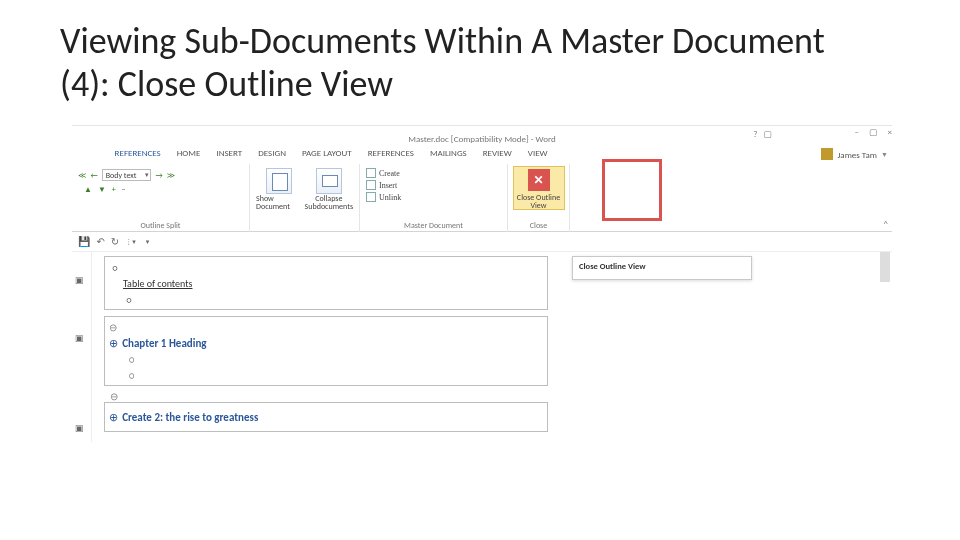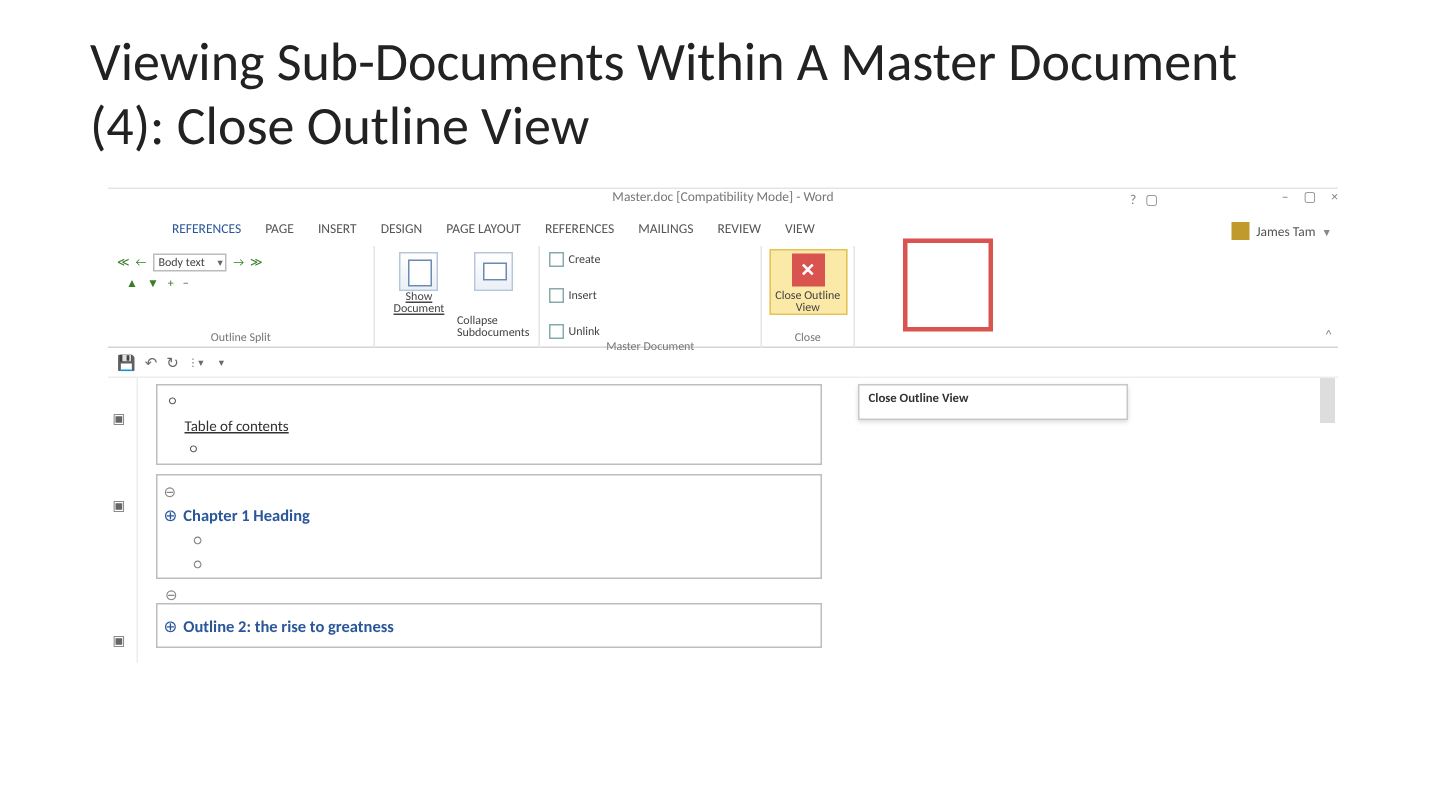--- a/index.html
+++ b/index.html
@@ -1,20 +1,20 @@
 <!DOCTYPE html>
 <html><head>
 <meta charset="utf-8">
 <style>
   * { box-sizing: border-box; margin: 0; padding: 0; }
   body { font-family: "Segoe UI", Calibri, Arial, sans-serif; background: #fff; width: 960px; height: 540px; }
   .slide { width: 908px; height: 540px; position: relative; }
   .slide-title { font-family: Calibri, Arial, sans-serif; font-size: 36px; line-height: 1.2; padding: 20px 60px 0 60px; color: #222; }
   .app { position: absolute; left: 72px; top: 125px; width: 820px; border-top: 1px solid #e5e5e5; }
-  .titlebar { height: 18px; background: #fff; display: flex; align-items: flex-start; justify-content: center; position: relative; font-size: 9px; color: #777; }
+  .titlebar { height: 18px; background: #fff; display: flex; align-items: flex-end; justify-content: center; position: relative; font-size: 9px; color: #777; }
   .titlebar .win-ctrls { position: absolute; right: 0; top: 0; display: flex; gap: 10px; font-size: 9px; color: #7d7d7d; align-items: center; }
   .titlebar .help-controls { position: absolute; right: 120px; top: 2px; display: flex; gap: 6px; align-items: center; font-size: 9px; color: #7d7d7d;}
   .tabs { display: flex; height: 20px; background: #fff; font-size: 9px; }
   .tab { padding: 3px 8px 0 8px; color: #555; }
   .tab.file { background: #c2410c; color: #fff; padding: 3px 10px; margin-top: 35px; }
   .tab.active { color: #2b579a; }
   .user-area { margin-left: auto; display: flex; align-items: center; gap: 4px; font-size: 9px; color: #555; padding-right: 4px; justify-content: center;}
   .user-area .avatar { width: 12px; height: 12px; background: #c19a2e; display: inline-block; }
   .user-area .drop { font-size: 7px; color: #888; }
   .ribbon { display: flex; border-bottom: 1px solid #d4d4d4; height: 68px; background: #fff; position: relative; }
@@ -27,21 +27,21 @@
   .small-arrow { font-size: 8px; color: #3a7d2a; }
   .opt-rows { display:flex; flex-direction:column; gap:1px; font-size:8px; color:#444; }
   .opt-rows .combo { border:1px solid #bbb; width:54px; height:11px; display:inline-block; vertical-align:middle; position:relative; }
   .opt-rows .combo::after { content:"▾"; position:absolute; right:1px; top:-1px; font-size:7px; color:#666; }
   .chk { display:inline-block; width:9px; height:9px; border:1px solid #888; margin-right:3px; vertical-align:middle; position:relative; }
   .chk.checked::after { content:"✓"; position:absolute; left:0; top:-2px; font-size:8px; color:#2b579a; }
   .big-btn { display:flex; flex-direction:column; align-items:center; width:50px; font-size:8px; color:#444; padding-top:2px; }
   .big-icon { width:26px; height:26px; border:1px solid #b7c6da; background:linear-gradient(#fff,#eaf0f7); position:relative; }
   .big-icon.collapse::after { content:""; position:absolute; left:5px; top:6px; width:14px; height:10px; border:1px solid #6a8ab3; background:#fff; }
   .big-icon.show::after { content:""; position:absolute; left:5px; top:4px; width:14px; height:16px; border:1px solid #6a8ab3; background:#fff; }
-  .md-list { display:flex; flex-direction:column; gap:14px; font-size:8px; color:#444; }
+  .md-list { display:flex; flex-direction:column; gap:2px; font-size:8px; color:#444;font-family:Liberation Serif, serif; }
   .md-list .item { display:flex; align-items:center; gap:3px; }
   .gi { width:10px; height:10px; border:1px solid #8aa; display:inline-block; }
   .close-btn { display:flex; flex-direction:column; align-items:center; font-size:8px; color:#444; width:52px; padding-top:2px; }
   .close-icon { width:22px; height:22px; background:#d9534f; color:#fff; display:flex; align-items:center; justify-content:center; font-weight:bold; font-size:12px; }
   .close-btn.highlight { background:#fbe9a7; border:1px solid #e3c25a; }
   .ribbon-collapse { position:absolute; right:4px; bottom:2px; font-size:9px; color:#888; }
   .qat { display:flex; gap:6px; font-size:9px; color:#6a6a6a; padding:3px 6px; align-items:center; border-bottom:1px solid #eee; }
   .qat .icon { font-size:10px; }
   .doc-area { display:flex; height:190px; }
   .gutter { width:20px; background:#fff; border-right:1px solid #eee; position:relative; }
@@ -81,21 +81,21 @@
       <div class="win-ctrls">
         <span>–</span>
         <span>▢</span>
         <span>×</span>
       </div>
     </div>
 
     <div class="tabs">
       <div class="tab file">FILE</div>
       <div class="tab active">REFERENCES</div>
-      <div class="tab">PAGE</div>
+      <div class="tab">HOME</div>
       <div class="tab">INSERT</div>
       <div class="tab">DESIGN</div>
       <div class="tab">PAGE LAYOUT</div>
       <div class="tab">REFERENCES</div>
       <div class="tab">MAILINGS</div>
       <div class="tab">REVIEW</div>
       <div class="tab">VIEW</div>
       <div class="user-area">
         <span class="avatar"></span>
         <span>James Tam</span>
@@ -120,25 +120,25 @@
             <span class="small-arrow">−</span>
           </div>
         </div>
         <div class="group-label">Outline Split</div>
       </div>
 
 
       <div class="group" style="width:110px; flex-direction:row; align-items:flex-start; gap:2px;">
         <div class="big-btn">
           <div class="big-icon show"></div>
-          <span style="text-align:center; line-height:1;text-decoration:underline;">Show Document</span>
+          <span style="text-align:left; line-height:1;">Show Document</span>
         </div>
         <div class="big-btn">
           <div class="big-icon collapse"></div>
-          <span style="line-height:1;margin-top:16px;">Collapse Subdocuments</span>
+          <span style="text-align:center; line-height:1;">Collapse Subdocuments</span>
         </div>
       </div>
 
       <div class="group" style="width:148px; padding-top:4px;">
         <div style="display:flex; gap:12px;">
           <div class="md-list">
             <div class="item">
                 <span class="gi"></span>
                 <span>Create</span>
               </div>
@@ -218,21 +218,21 @@
         <div style="position:absolute; left:18px; top:136px;" class="line">
           <span class="sub-circ" style="margin-left:0;">⊖</span>
         </div>
         <div style="position:absolute; left:18px; top:152px;" class="line">
           <span class="plus" style="margin-left:0;">⊕</span>
         </div>
 
         <div class="box box3">
           <div class="line" style="margin-top:6px; margin-left:4px;">
             <span class="plus">⊕</span>
-            <span class="heading-text">Outline 2: the rise to greatness</span>
+            <span class="heading-text">Create 2: the rise to greatness</span>
           </div>
         </div>
 
         <div class="tooltip">
           <div class="tt-title">Close Outline View</div>
         </div>
       </div>
     </div>
 
     <div class="highlight-box hl1"></div>

